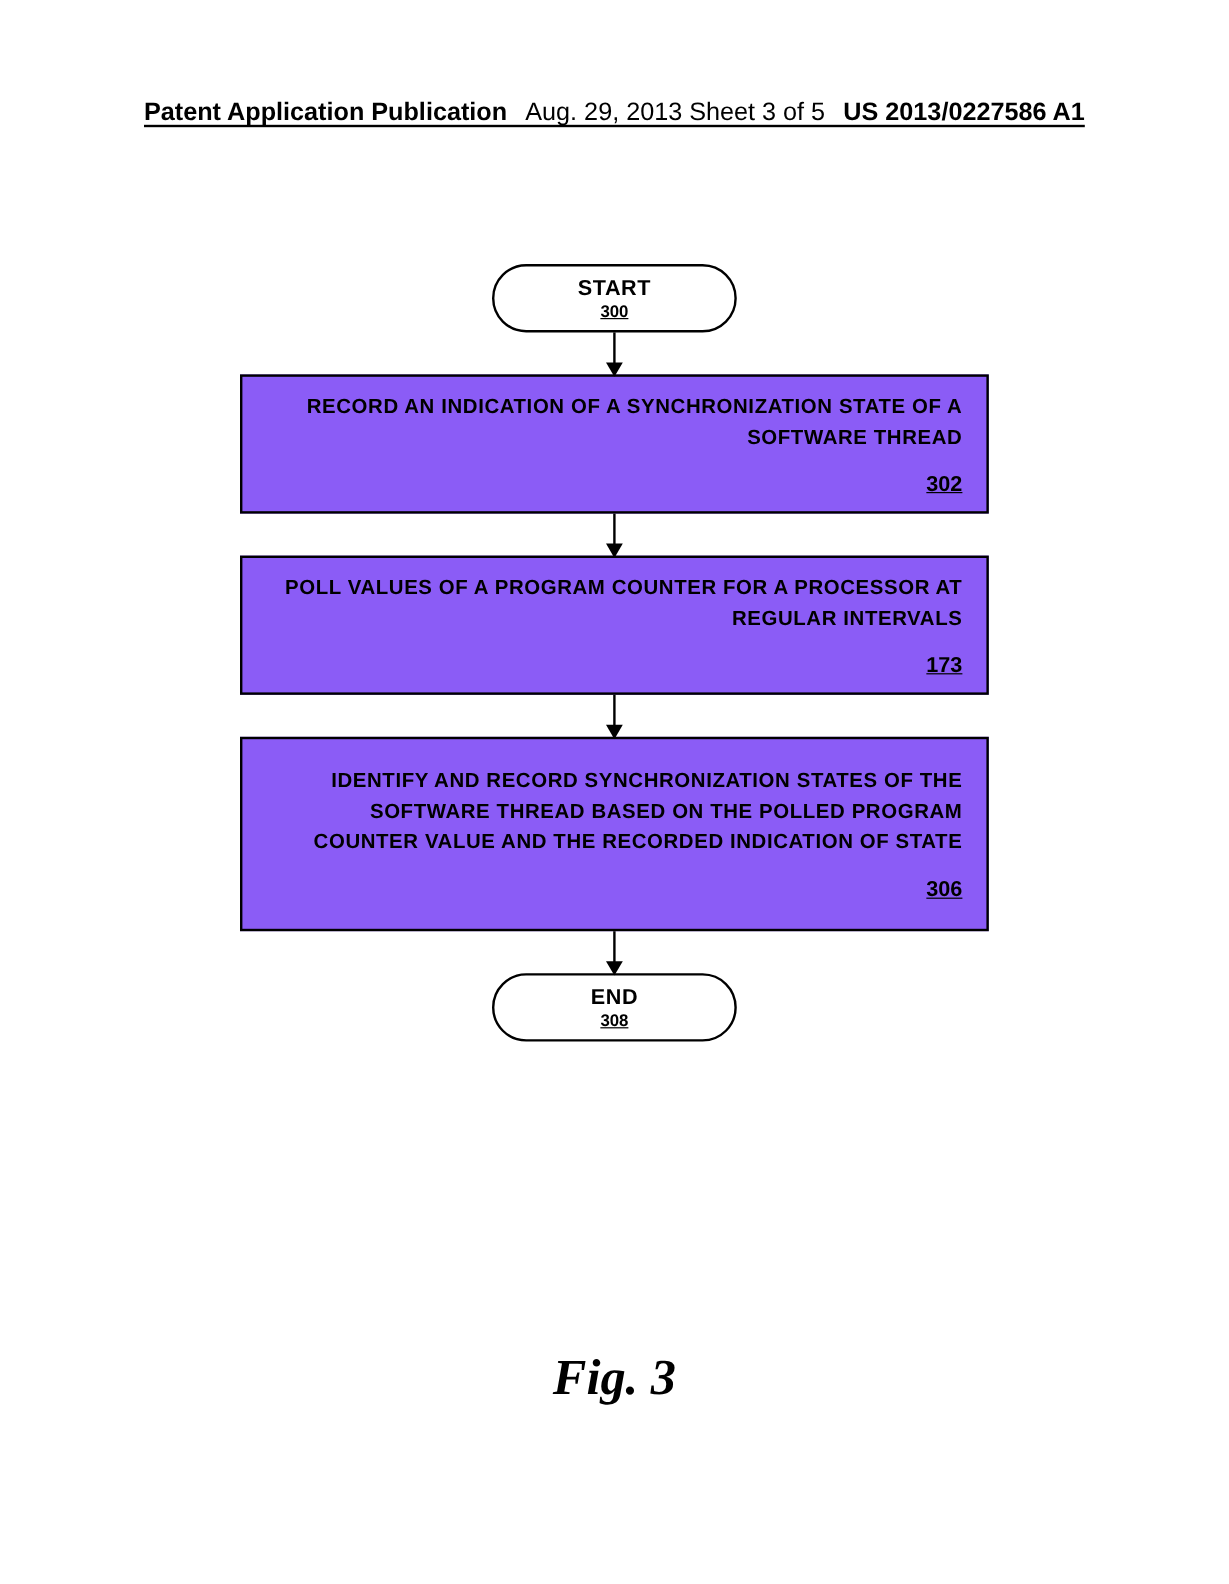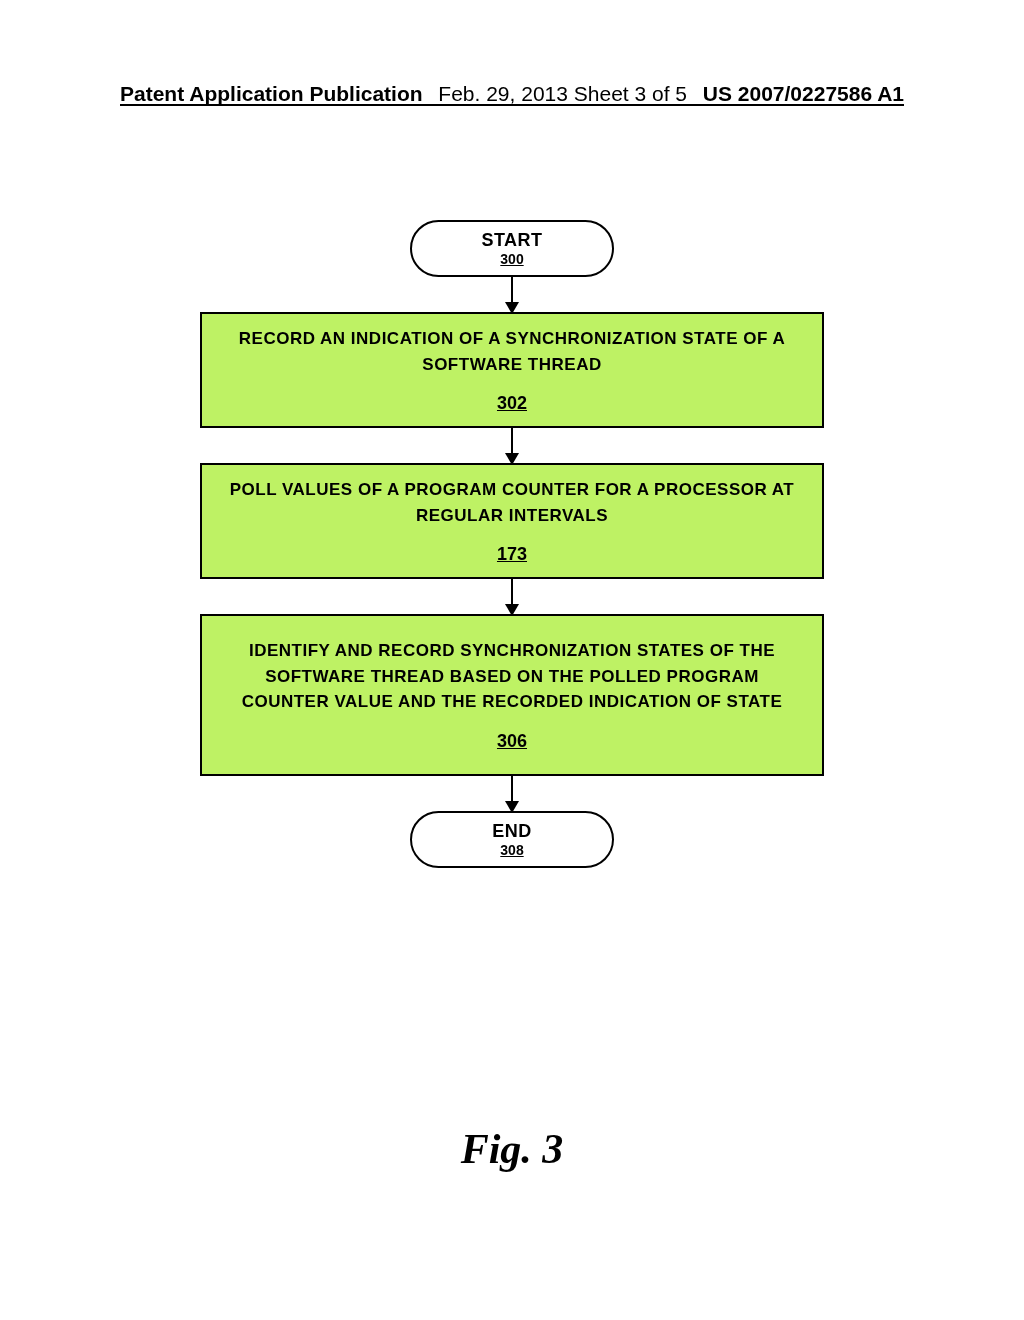--- a/index.html
+++ b/index.html
@@ -62,23 +62,23 @@
       letter-spacing: 0.5px;
     }
     .terminal-num {
       text-decoration: underline;
       font-weight: bold;
       font-size: 14px;
     }
     .process {
       border: 2.5px solid black;
       padding: 12px 20px;
-      text-align: center;
+      text-align: right;
       width: 580px;
-      background: #bef264;
+      background: #8b5cf6;
     }
     .process-text {
       font-weight: bold;
       font-size: 17px;
       line-height: 1.5;
       letter-spacing: 0.5px;
       font-family: Arial, sans-serif;
     }
     .process-num {
       text-decoration: underline;
@@ -113,22 +113,22 @@
       font-style: italic;
       font-size: 42px;
       font-weight: bold;
     }
   </style>
 </head>
 <body>
 
 <div class="header">
   <span class="header-left">Patent Application Publication</span>
-  <span class="header-center">Feb. 29, 2013  Sheet 3 of 5</span>
-  <span class="header-right">US 2007/0227586 A1</span>
+  <span class="header-center">Aug. 29, 2013  Sheet 3 of 5</span>
+  <span class="header-right">US 2013/0227586 A1</span>
 </div>
 <div class="header-line"></div>
 
 <div class="flowchart">
 
   <div class="terminal">
     <div class="terminal-text">START</div>
     <div class="terminal-num">300</div>
   </div>
 

